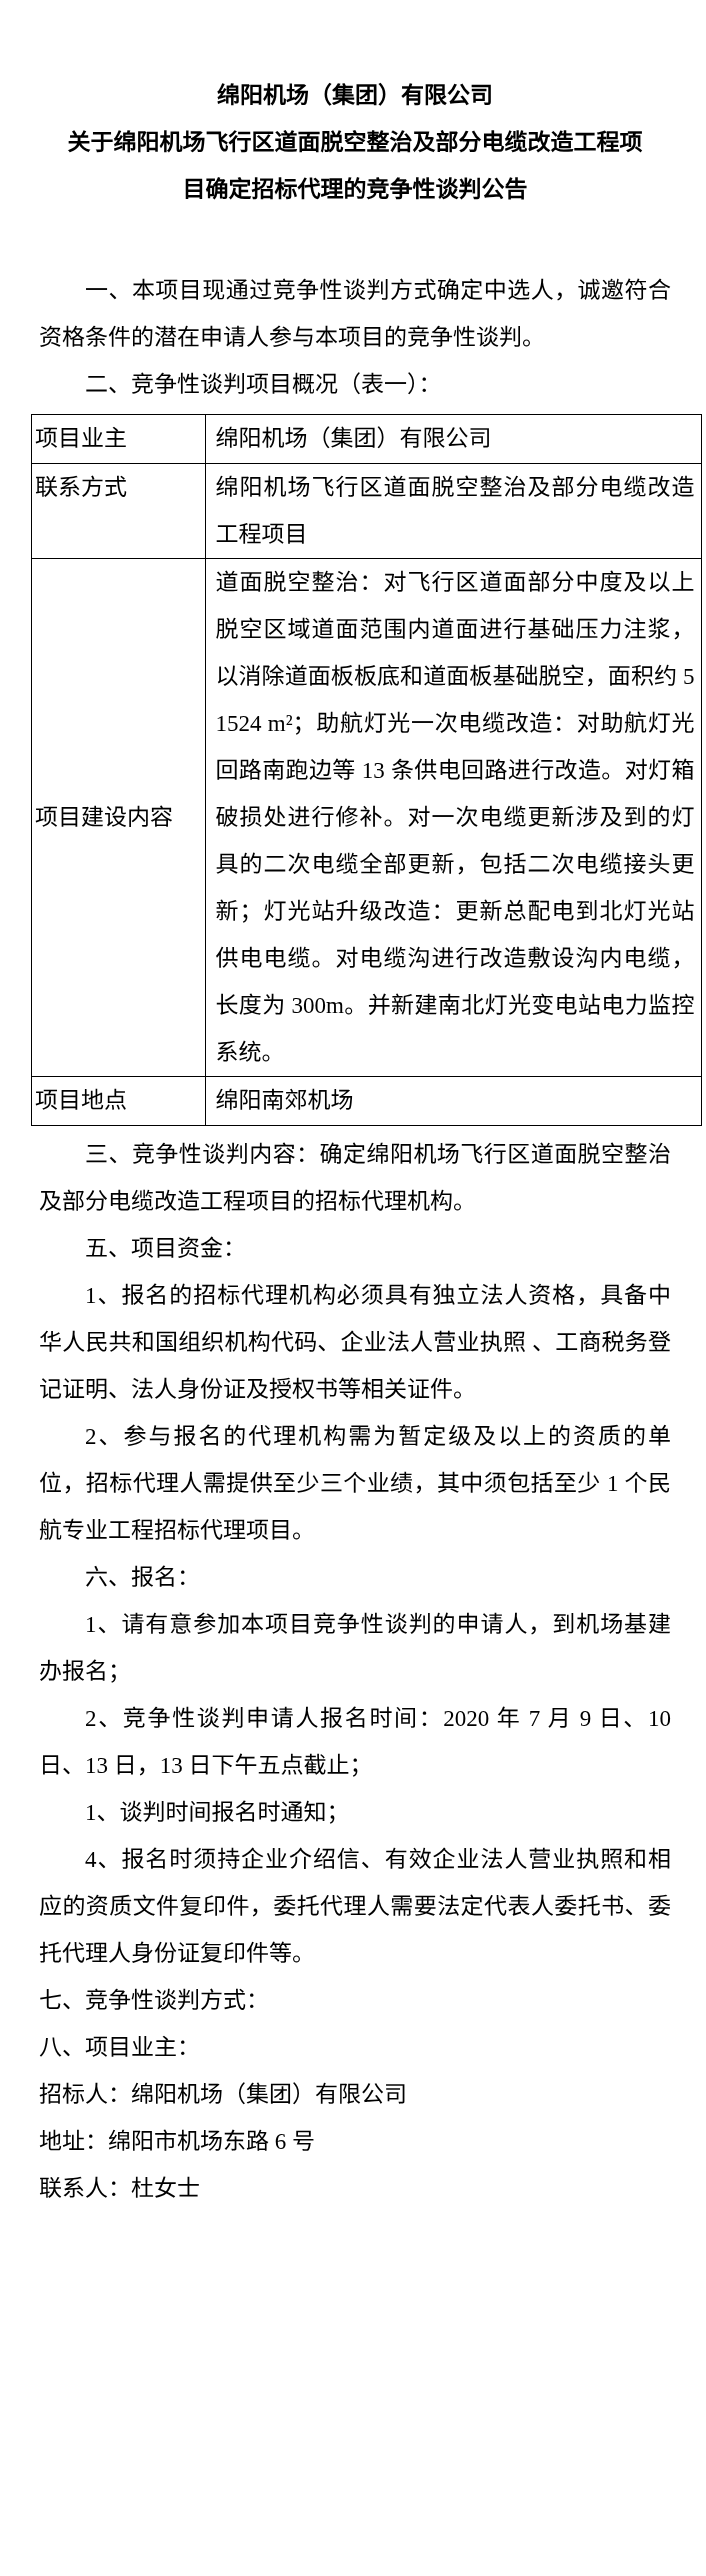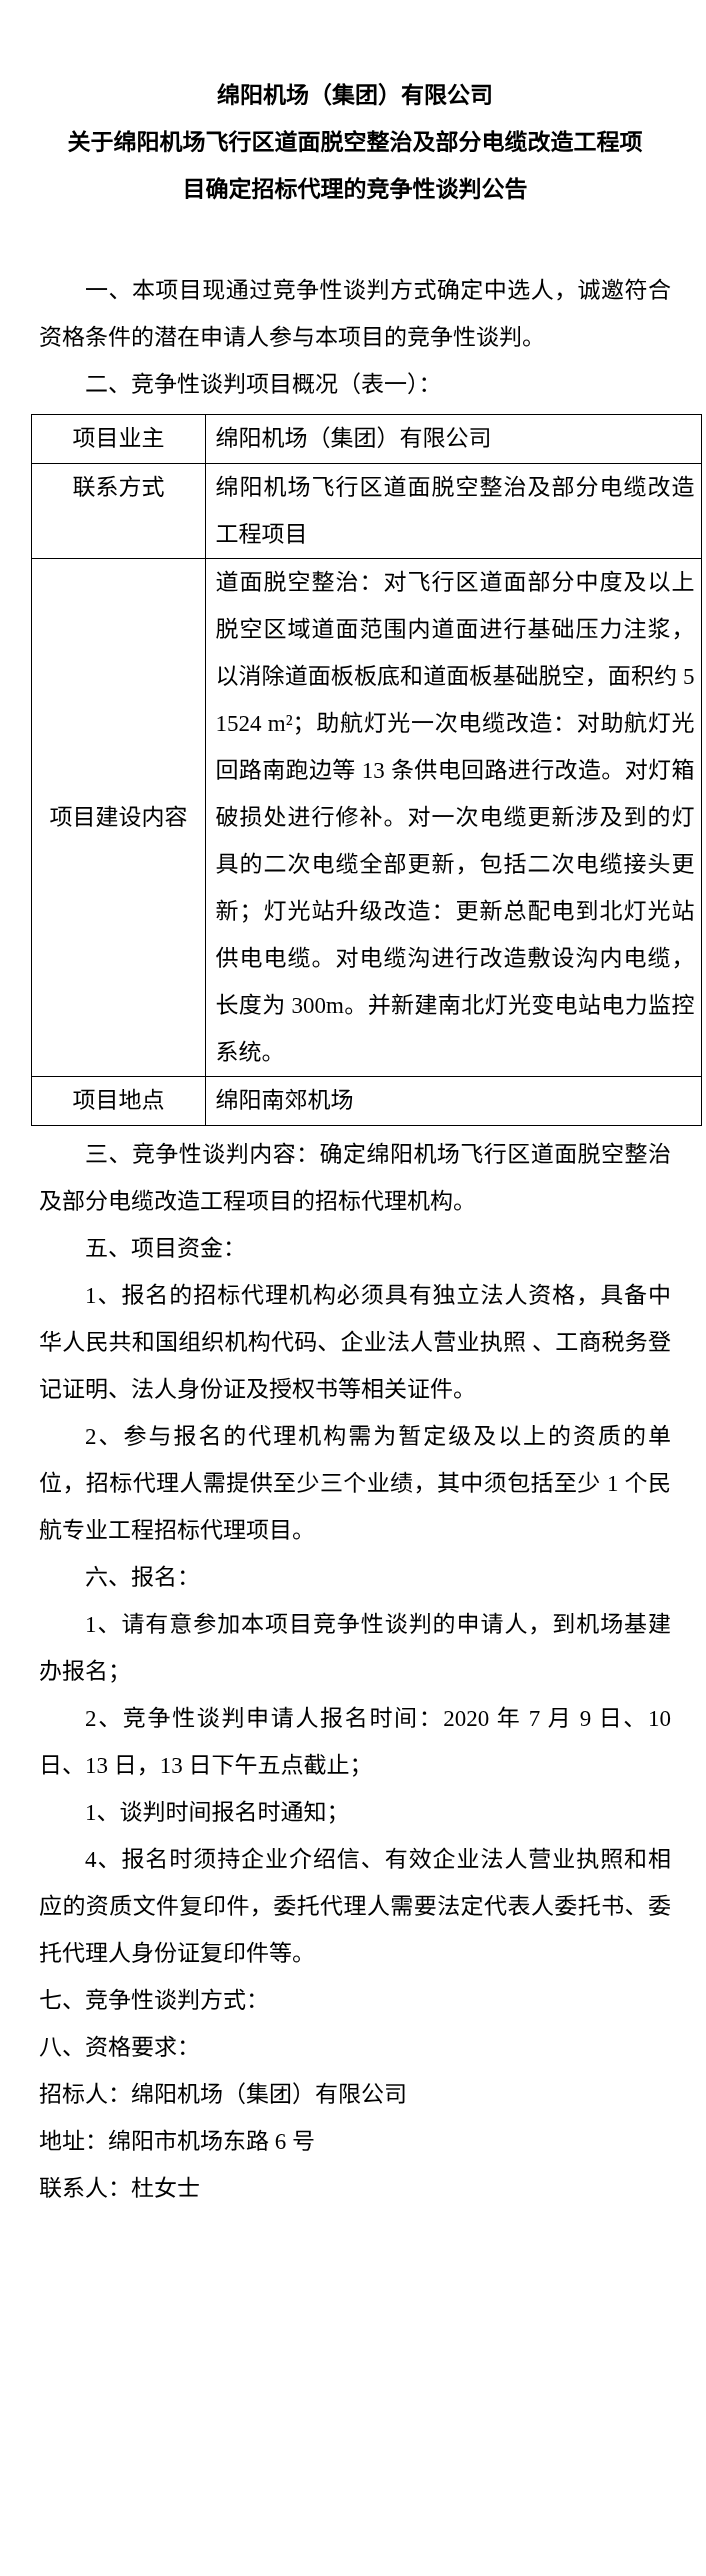--- a/index.html
+++ b/index.html
@@ -54,21 +54,21 @@
     margin-bottom: 5.7px;
   }
   table.overview-table td {
     border: 0.8px solid #000000;
     vertical-align: middle;
     line-height: 47px;
     font-size: 23px;
   }
   td.label-cell {
     width: 167px;
-    text-align: center;
+    text-align: left;
     padding: 0 3.3px;
     margin-top: 32px;
   }
   td.content-cell {
     width: 479px;
     padding: 0 6.6px 0 9px;
     text-align: justify;
     text-justify: inter-ideograph;
     word-break: break-all;
   }
@@ -121,20 +121,20 @@
       <p class="para indent">三、竞争性谈判内容：确定绵阳机场飞行区道面脱空整治及部分电缆改造工程项目的招标代理机构。</p>
       <p class="para indent">五、项目资金：</p>
       <p class="para indent">1、报名的招标代理机构必须具有独立法人资格，具备中华人民共和国组织机构代码、企业法人营业执照 、工商税务登记证明、法人身份证及授权书等相关证件。</p>
       <p class="para indent">2、参与报名的代理机构需为暂定级及以上的资质的单位，招标代理人需提供至少三个业绩，其中须包括至少 1 个民航专业工程招标代理项目。</p>
       <p class="para indent">六、报名：</p>
       <p class="para indent">1、请有意参加本项目竞争性谈判的申请人，到机场基建办报名；</p>
       <p class="para indent">2、竞争性谈判申请人报名时间：2020 年 7 月 9 日、10 日、13 日，13 日下午五点截止；</p>
       <p class="para indent">1、谈判时间报名时通知；</p>
       <p class="para indent">4、报名时须持企业介绍信、有效企业法人营业执照和相应的资质文件复印件，委托代理人需要法定代表人委托书、委托代理人身份证复印件等。</p>
       <p class="para">七、竞争性谈判方式：</p>
-      <p class="para">八、资格要求：</p>
+      <p class="para">八、项目业主：</p>
       <p class="para">招标人：绵阳机场（集团）有限公司</p>
       <p class="para">地址：绵阳市机场东路 6 号</p>
       <p class="para">联系人：杜女士</p>
     </div>
 
 </div>
 
 
 </body></html>

